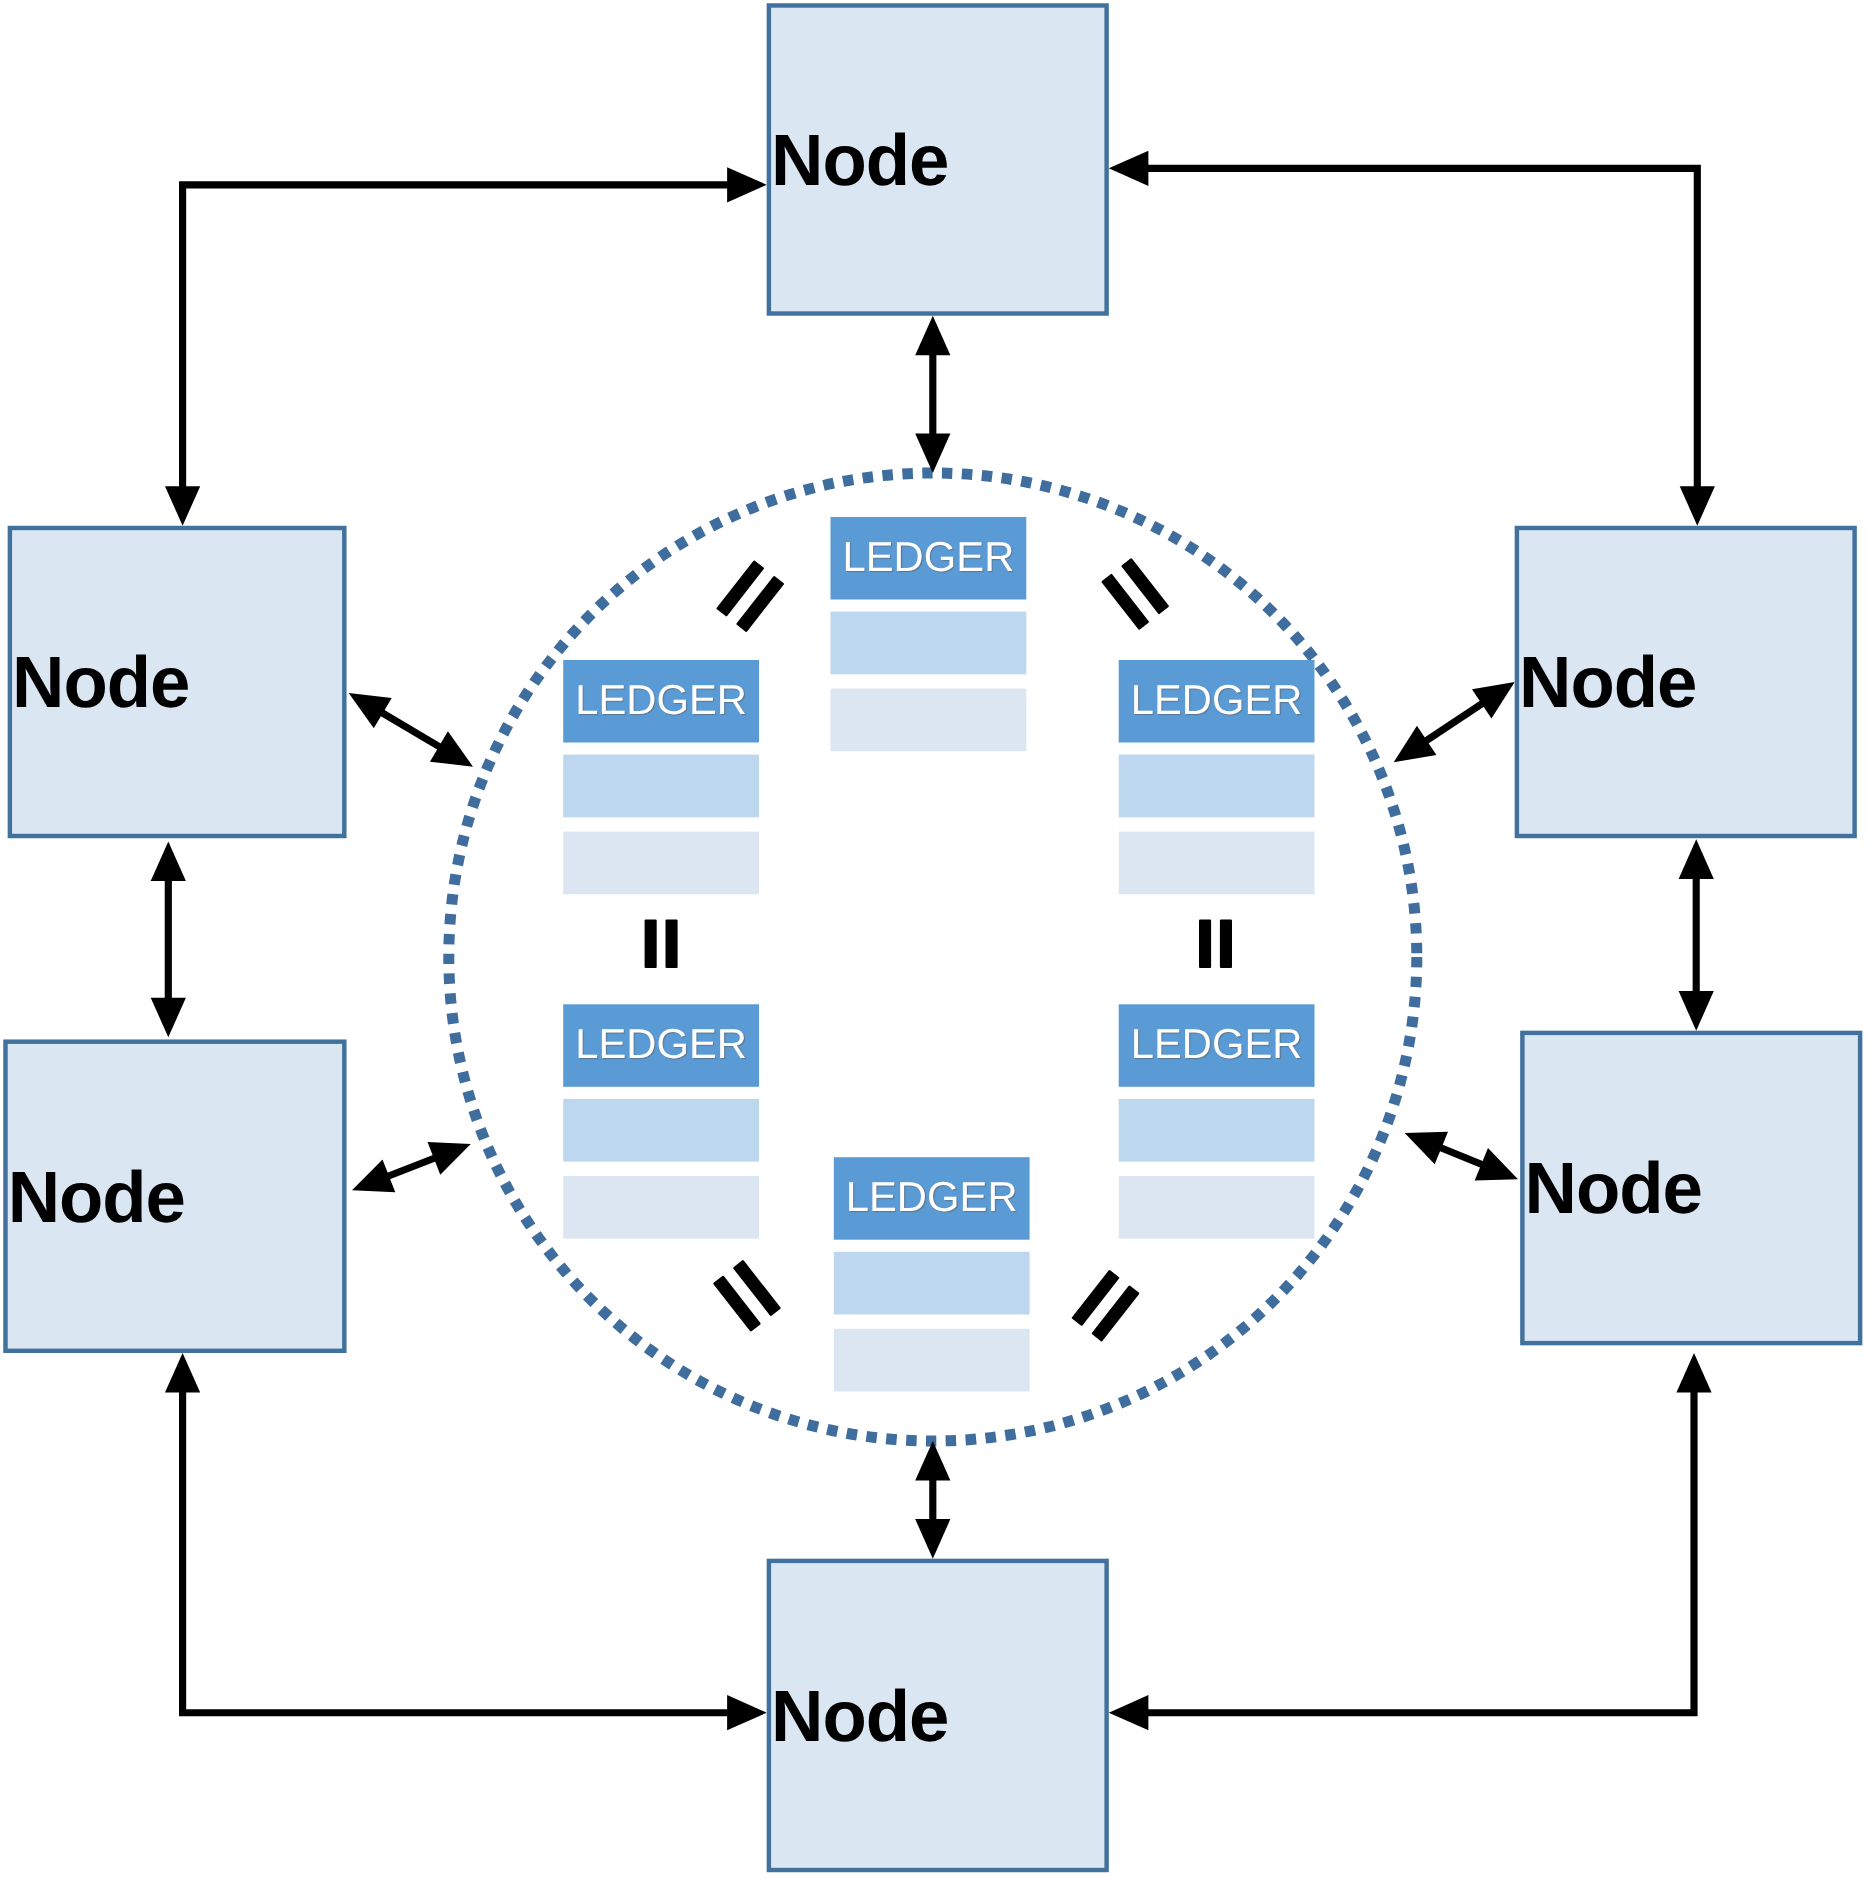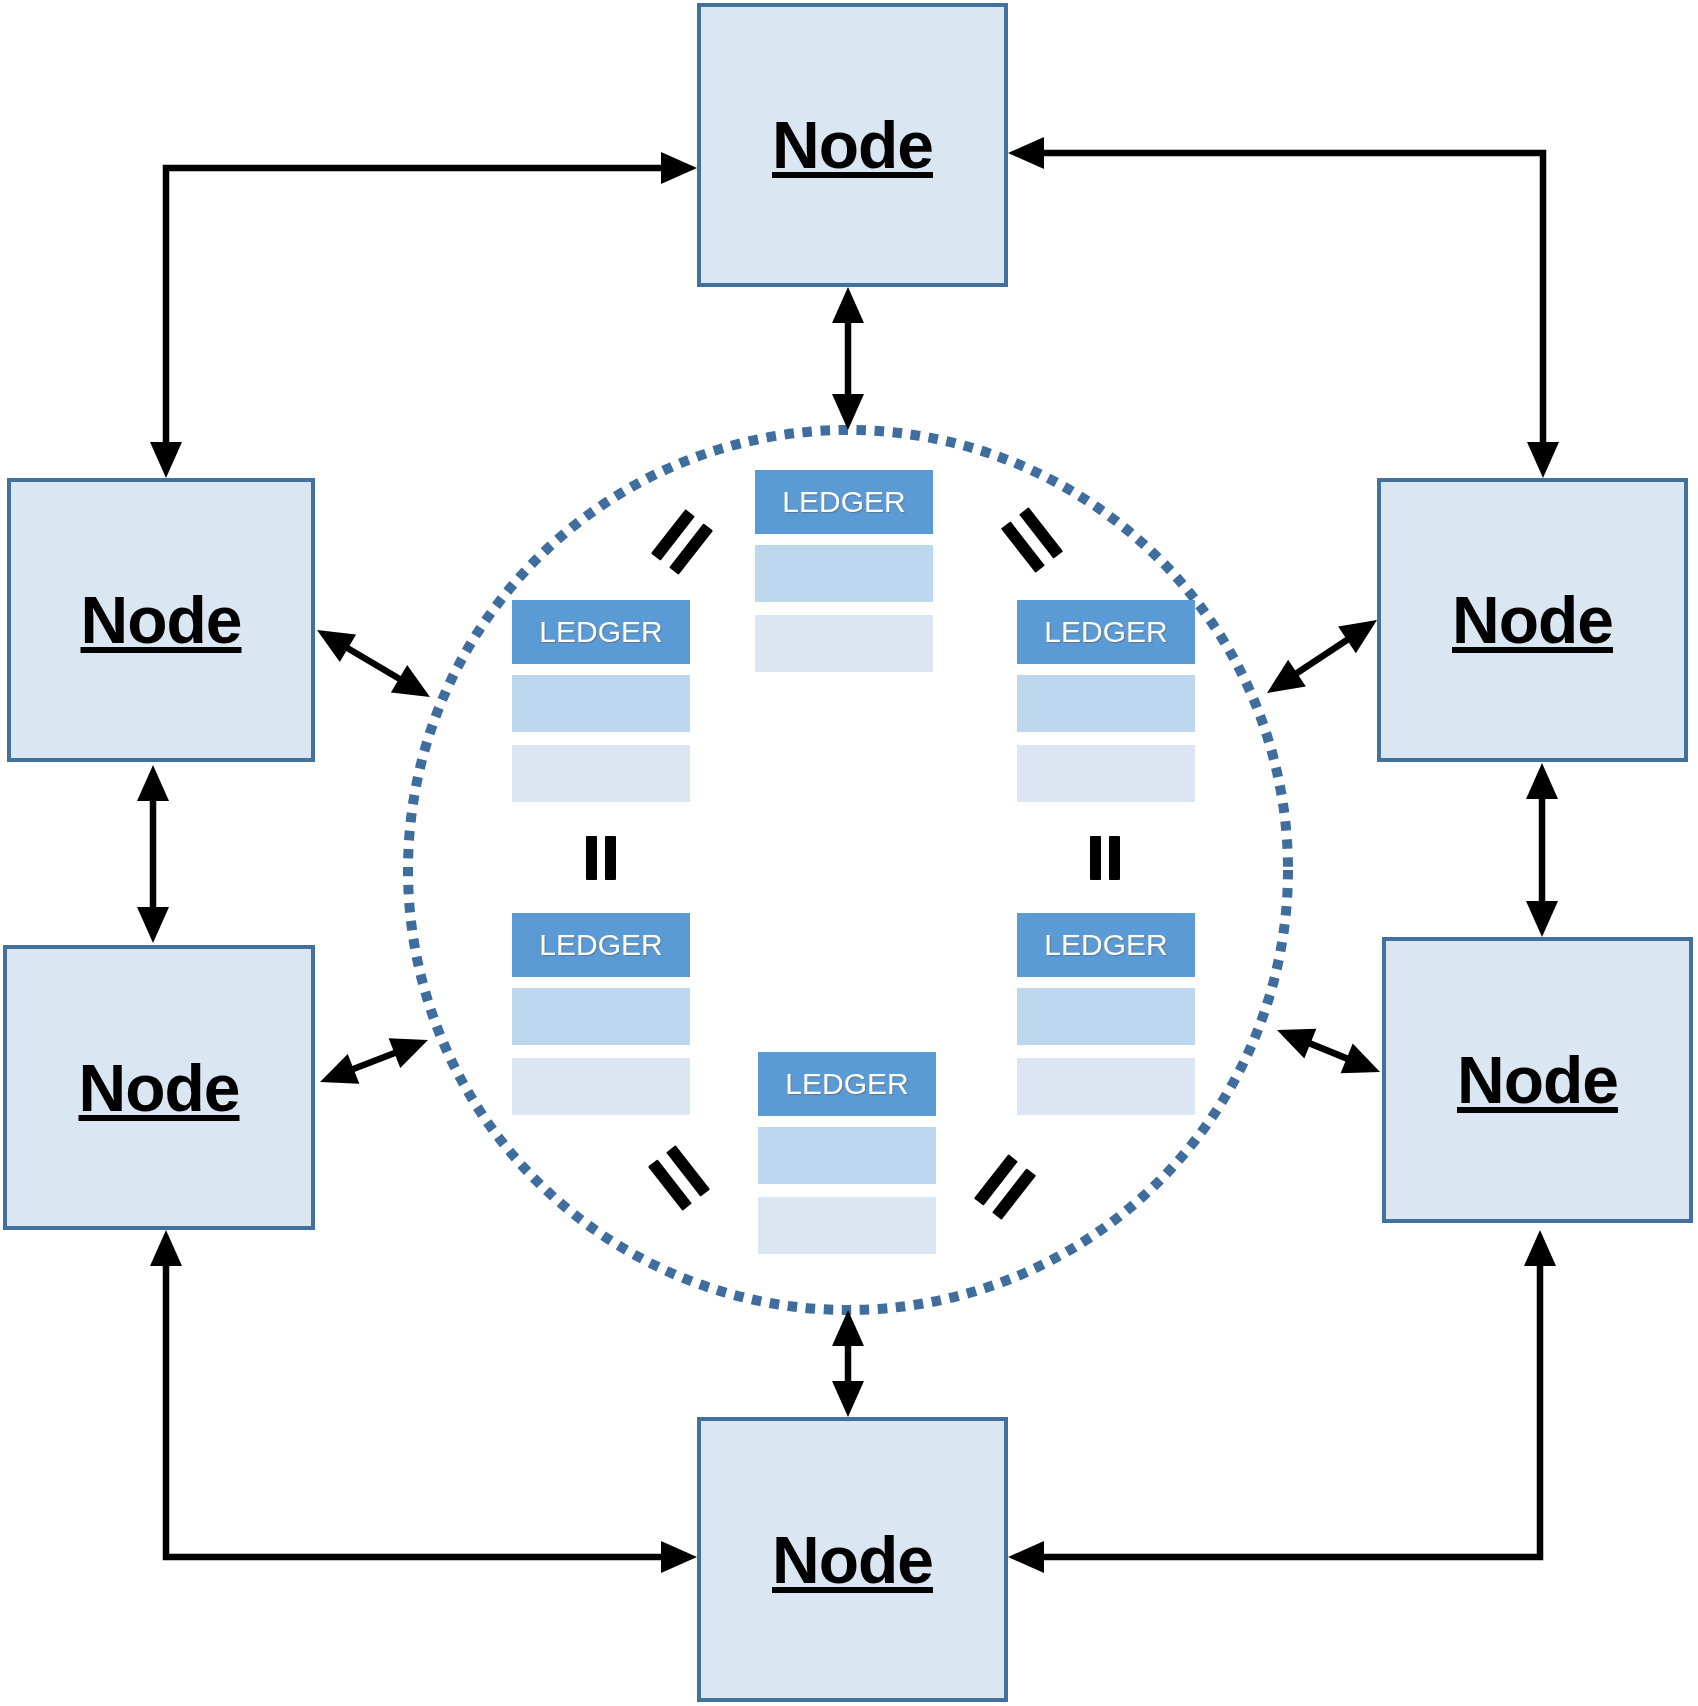--- a/index.html
+++ b/index.html
@@ -6,36 +6,36 @@
   #canvas{
     position:relative;width:1698px;height:1706px;background:#ffffff;overflow:hidden;
     font-family:"Liberation Sans","DejaVu Sans",sans-serif;
   }
   #net{position:absolute;left:0;top:0;z-index:1;}
 
   
   .node{
     position:absolute;width:311px;height:284px;box-sizing:border-box;
     background:var(--node_fill,#dbe6f3);border:4px solid var(--node_border,#41719c);
-    display:flex;align-items:center;justify-content:center;z-index:2;text-decoration:underline;
+    display:flex;align-items:center;z-index:2;
   }
   .node-label{font-size:66px;font-weight:700;color:var(--label_text,#000);letter-spacing:-1px;}
   .n-top{left:697px;top:3px;}
   .n-ul{left:7px;top:478px;width:308px;}
   .n-ll{left:3px;top:945px;width:312px;height:285px;}
   .n-ur{left:1377px;top:478px;}
   .n-lr{left:1382px;top:937px;height:286px;}
   .n-bottom{left:697px;top:1417px;height:285px;}
 
   
   .ledger{position:absolute;width:178px;z-index:3;}
   .lhead{
-    height:64px;background:var(--ledger_header,#5b9bd5);color:var(--ledger_text,#fff);
+    height:75px;background:var(--ledger_header,#5b9bd5);color:var(--ledger_text,#fff);
     display:flex;align-items:center;justify-content:center;
-    font-size:30px;font-weight:400;letter-spacing:0px;
+    font-size:38px;font-weight:400;letter-spacing:0px;
     text-shadow:1px 1px 1px rgba(90,90,90,.55);
   }
   .lrow{height:57px;}
   .lrow.mid{margin-top:11px;background:var(--ledger_row_mid,#bdd7ee);}
   .lrow.light{margin-top:13px;background:var(--ledger_row_light,#dce6f2);}
   .lg-tc{left:755px;top:470px;}
   .lg-ul{left:512px;top:600px;}
   .lg-ur{left:1017px;top:600px;}
   .lg-ll{left:512px;top:913px;}
   .lg-lr{left:1017px;top:913px;}

